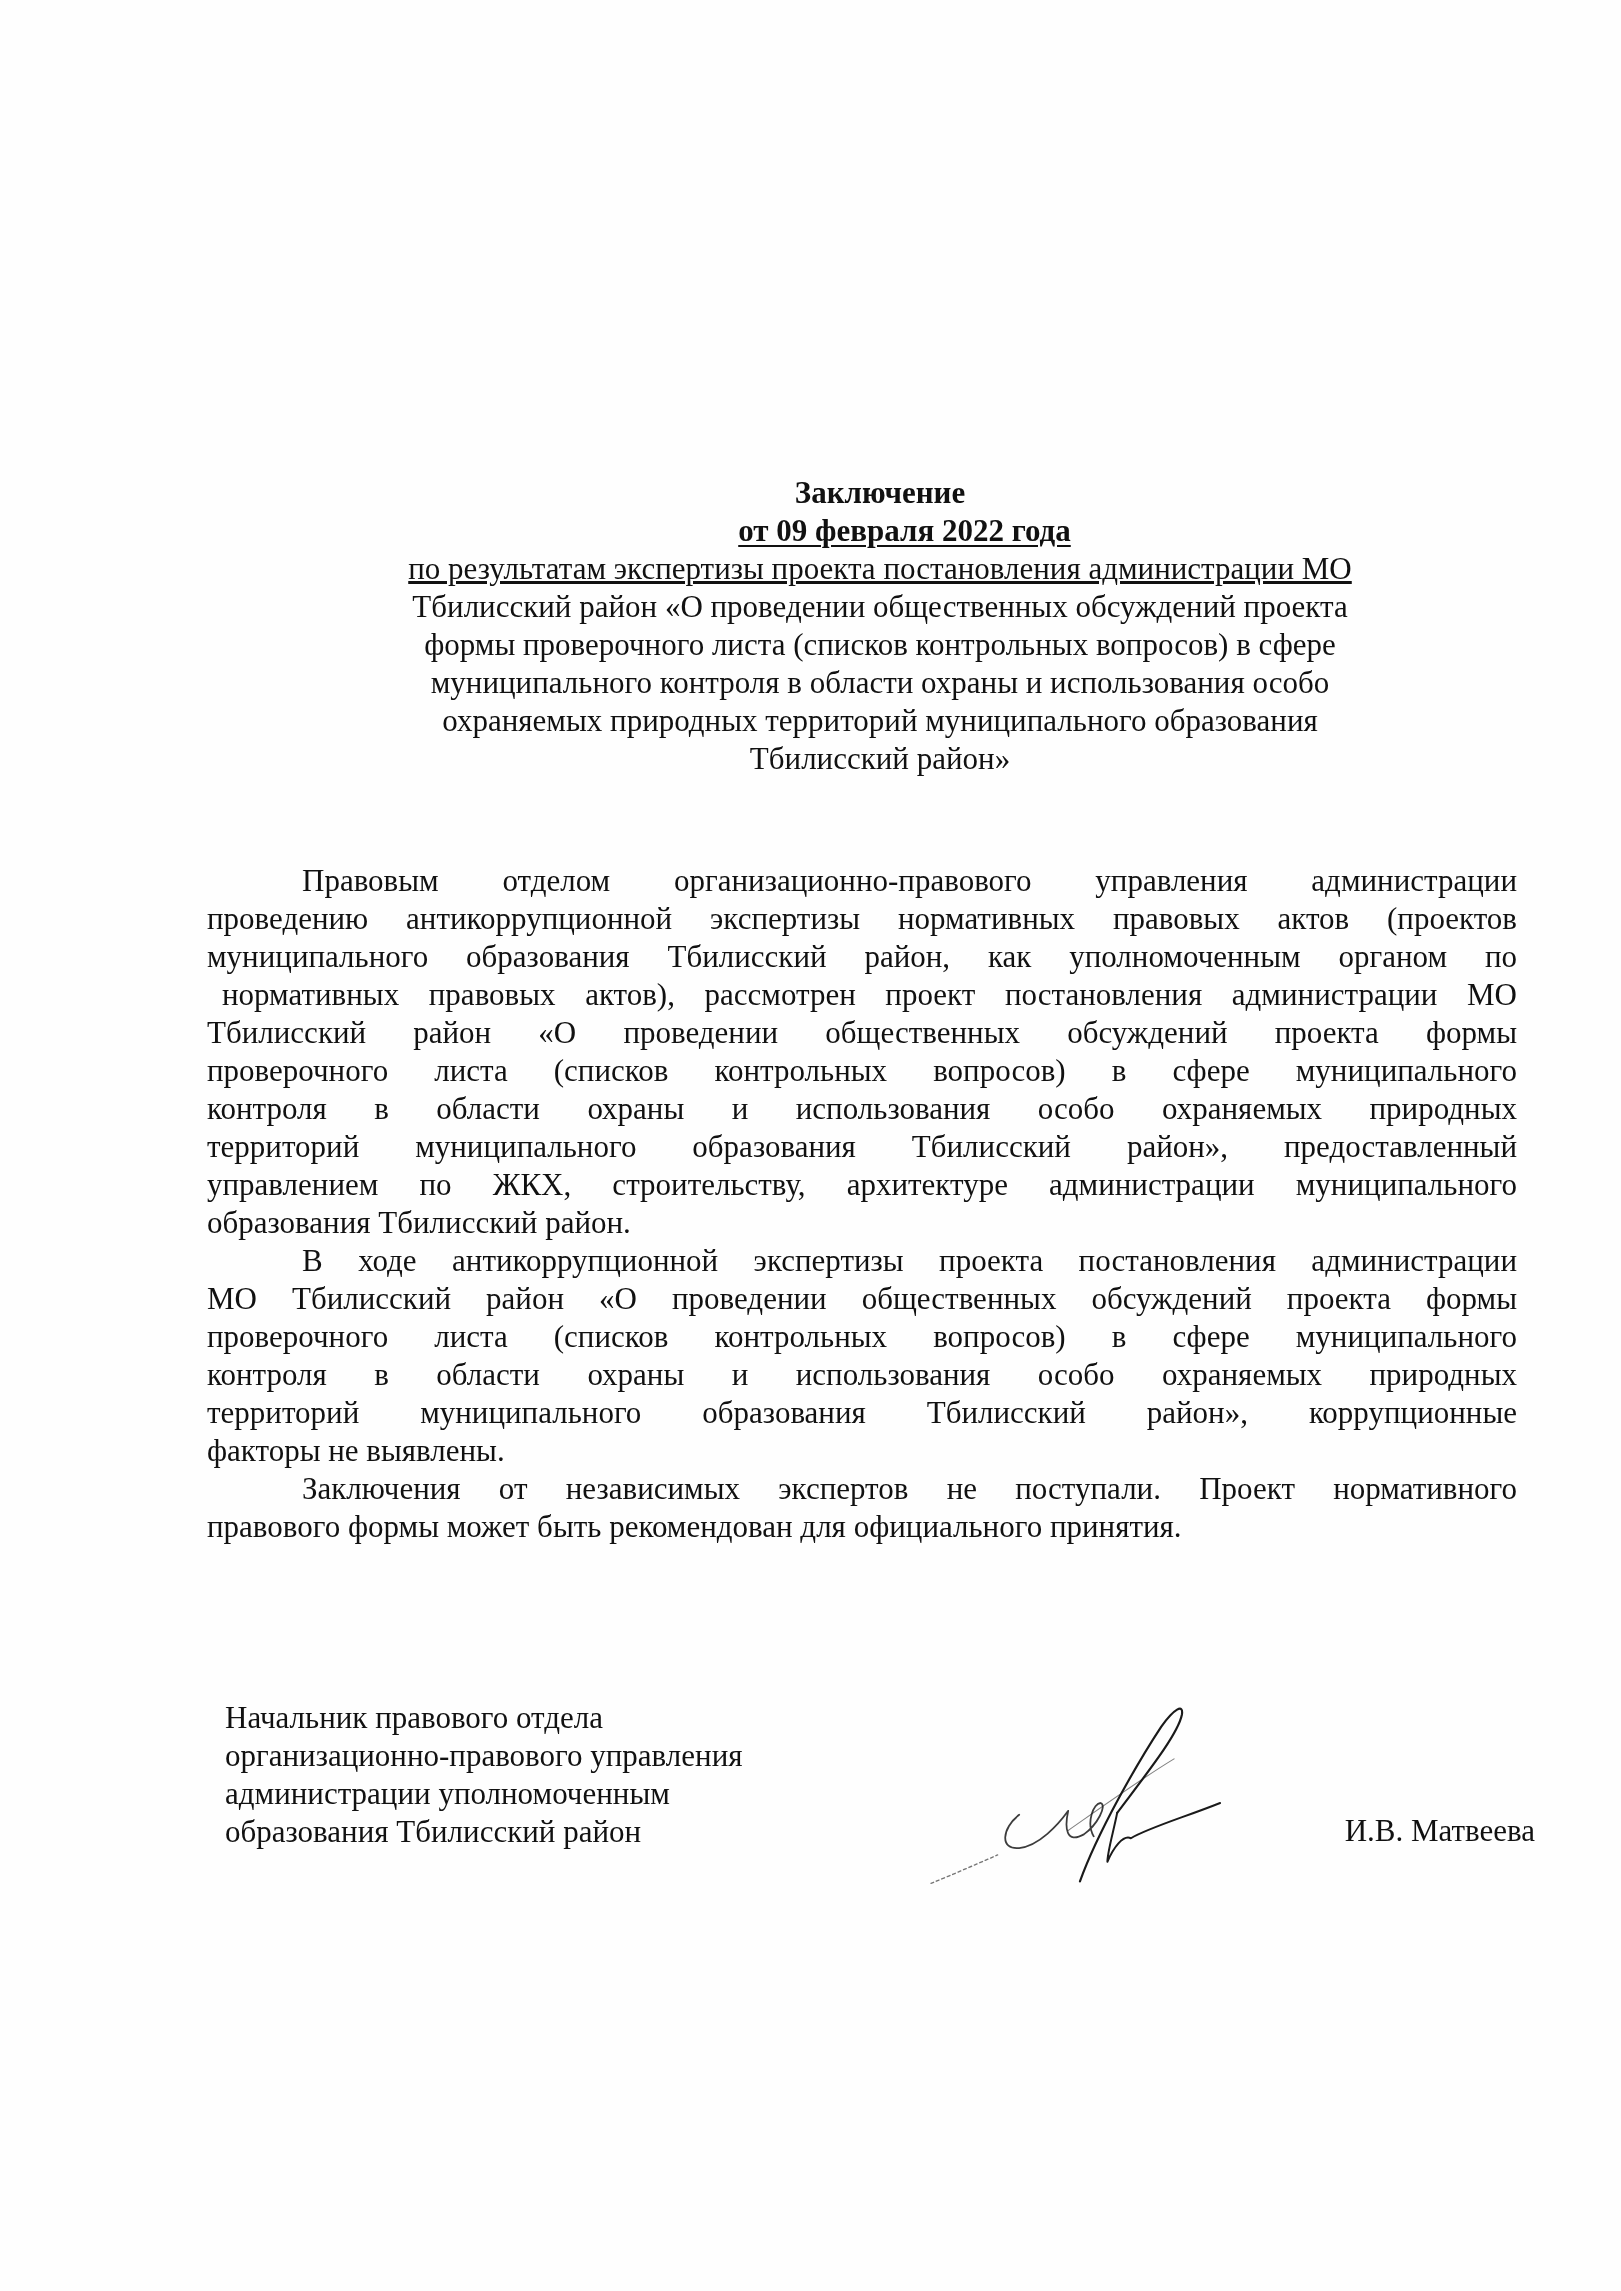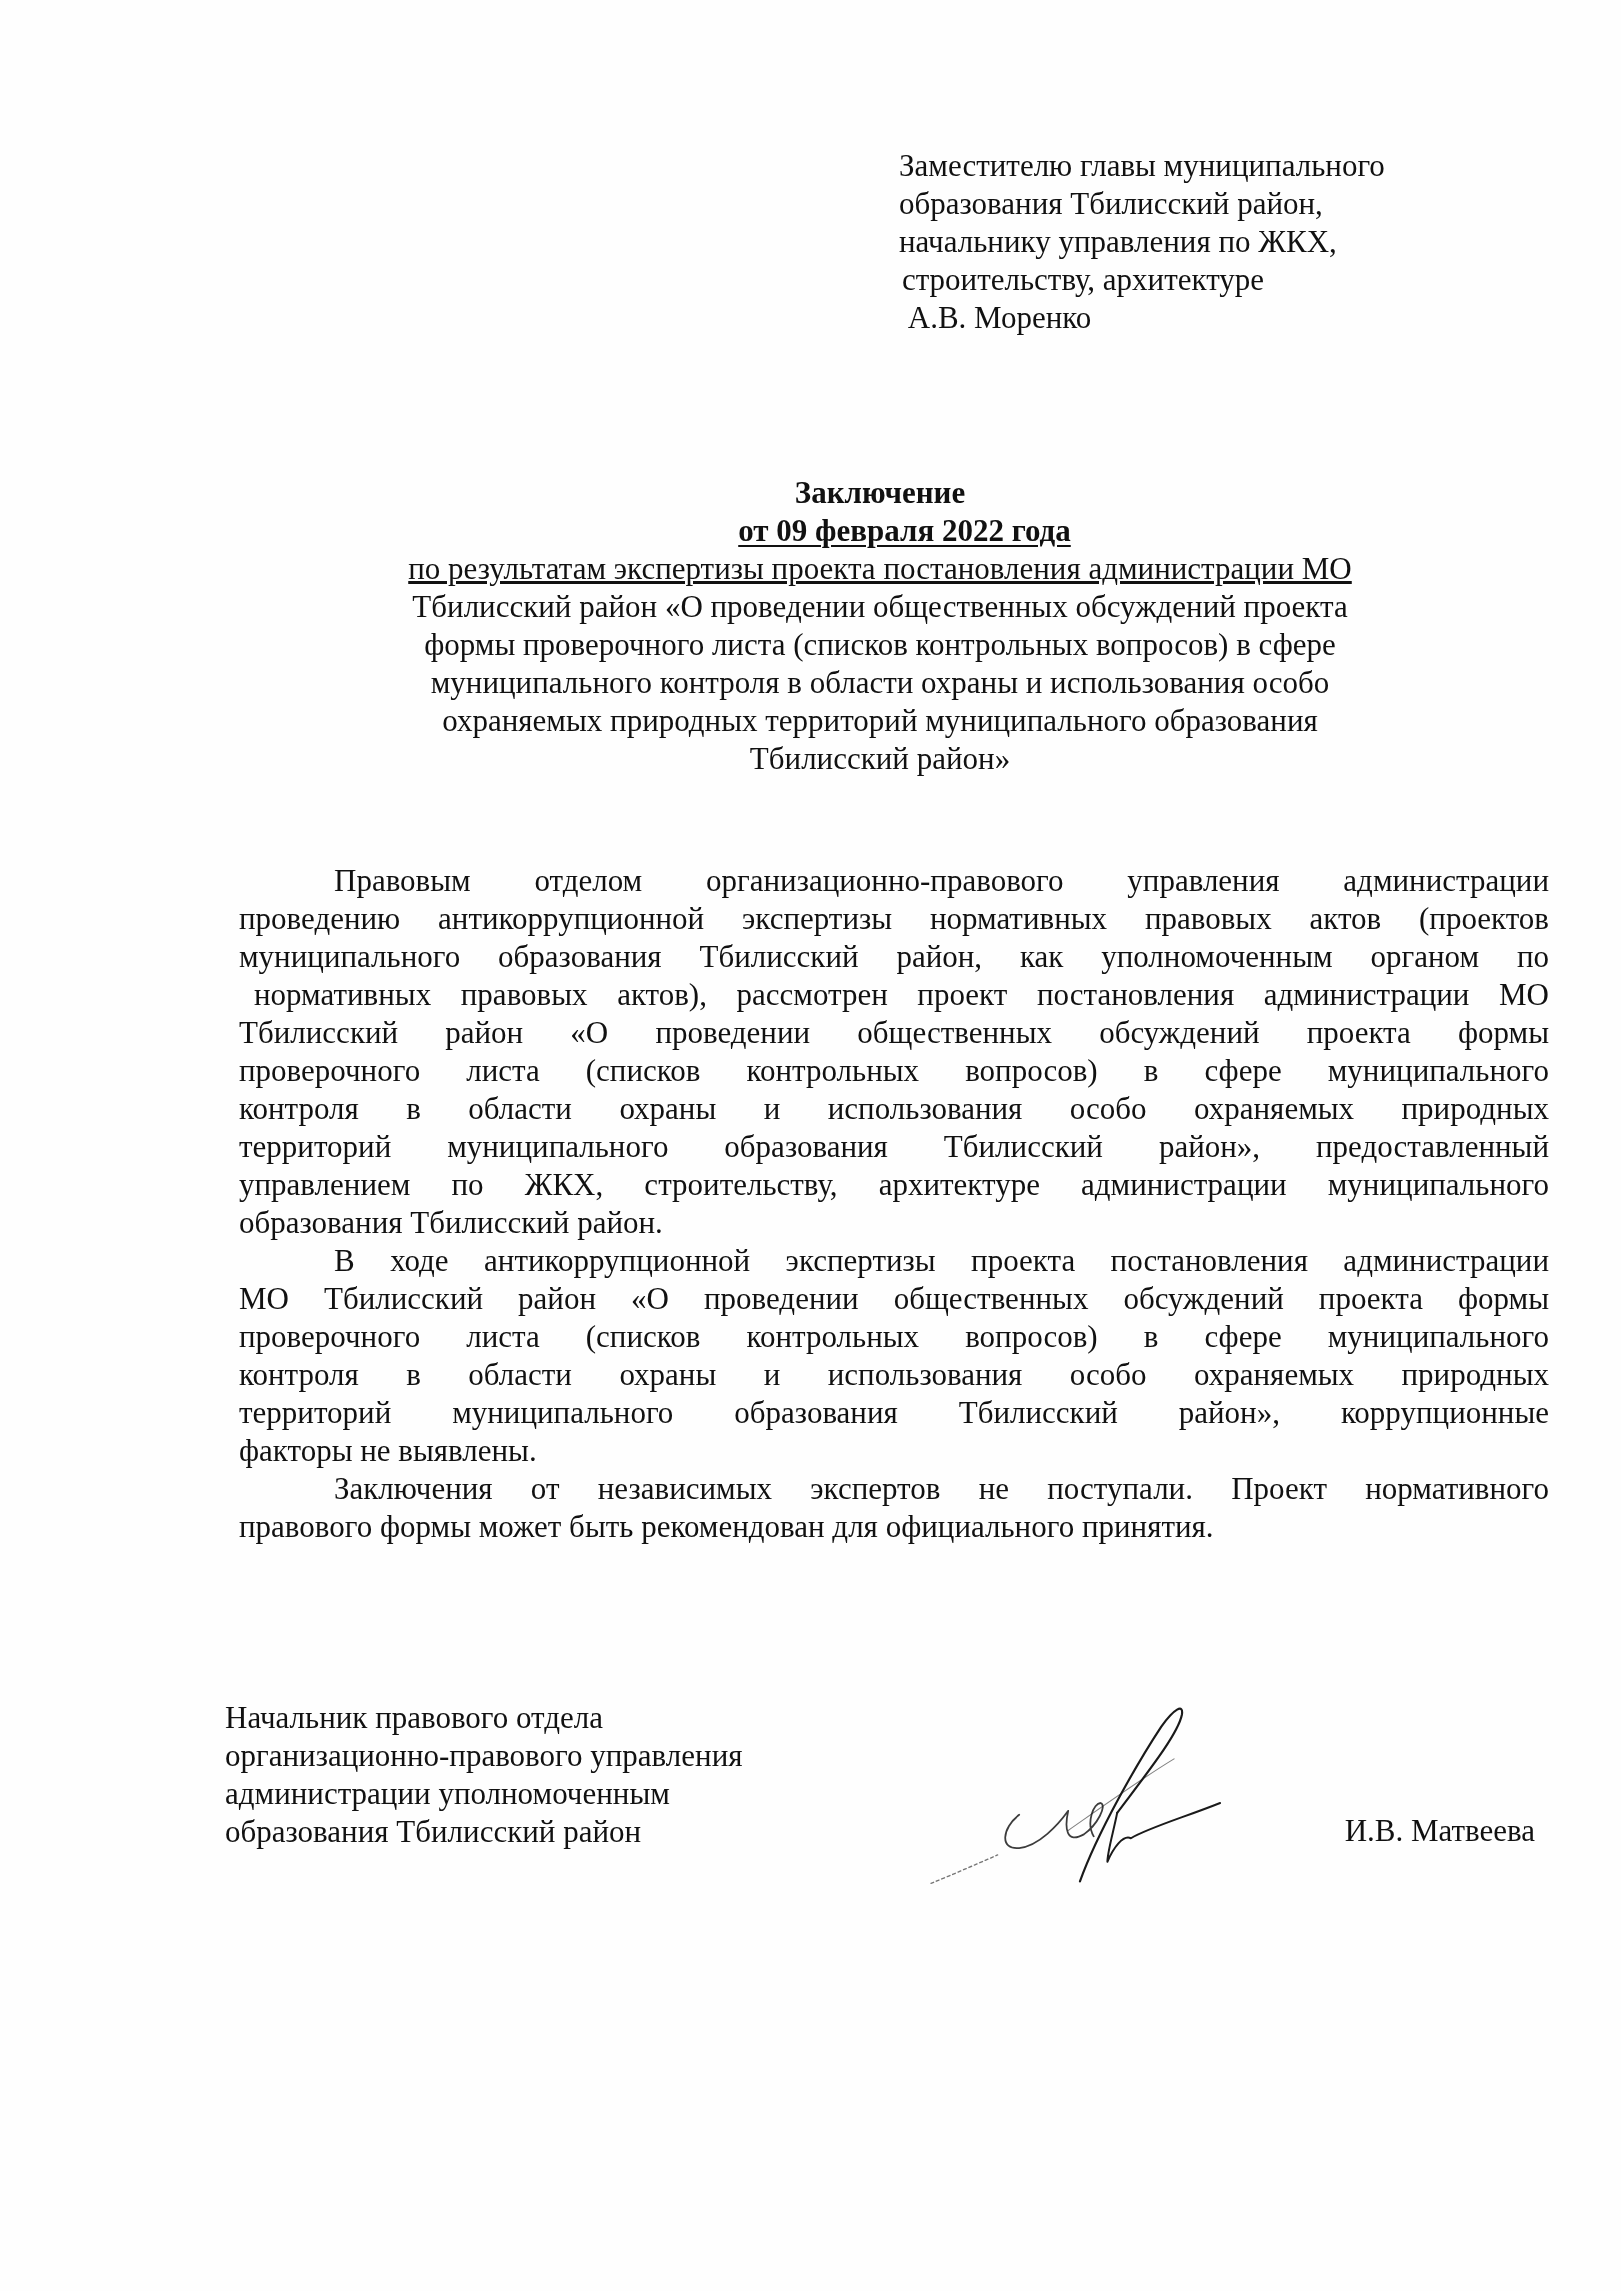--- a/index.html
+++ b/index.html
@@ -60,21 +60,21 @@
     }
     .title-block .subject {
       display: block;
       margin-top: 0px;
     }
     .title-block .subject .line { display: block; white-space: nowrap; }
 
     
     .body-text {
       position: absolute;
-      left: 239px;
+      left: 207px;
       top: 862px;
       width: 1310px;
       font-size: 31px;
       line-height: 38px;
     }
     .para { display: block; margin: 0; }
     .para .line {
       display: block;
       text-align: justify;
       text-align-last: justify;
@@ -108,27 +108,20 @@
       top: 1656px;
       width: 314px;
       height: 245px;
     }
   </style>
 </head>
 <body>
 
 <div class="page">
 
-  <div class="addressee">
-    <span class="line" style="display: block;">Заместителю главы муниципального</span>
-    <span class="line" style="display: block;">образования Тбилисский район,</span>
-    <span class="line" style="display: block;">начальнику управления по ЖКХ,</span>
-    <span class="line indent1" style="display: block;">строительству, архитектуре</span>
-    <span class="line indent2" style="display: block;">А.В. Моренко</span>
-  </div>
 
   <div class="title-block">
     <span class="heading">Заключение</span>
     <span class="date">от  09 февраля 2022 года</span>
     <div class="subject">
       <span class="line" style="display: block; text-decoration: underline;">по результатам экспертизы проекта постановления администрации МО</span>
       <span class="line" style="display: block;">Тбилисский район «О проведении общественных обсуждений проекта</span>
       <span class="line" style="display: block;">формы проверочного листа (списков контрольных вопросов) в сфере</span>
       <span class="line" style="display: block;">муниципального контроля в области охраны и использования особо</span>
       <span class="line" style="display: block;">охраняемых природных территорий муниципального образования</span>

